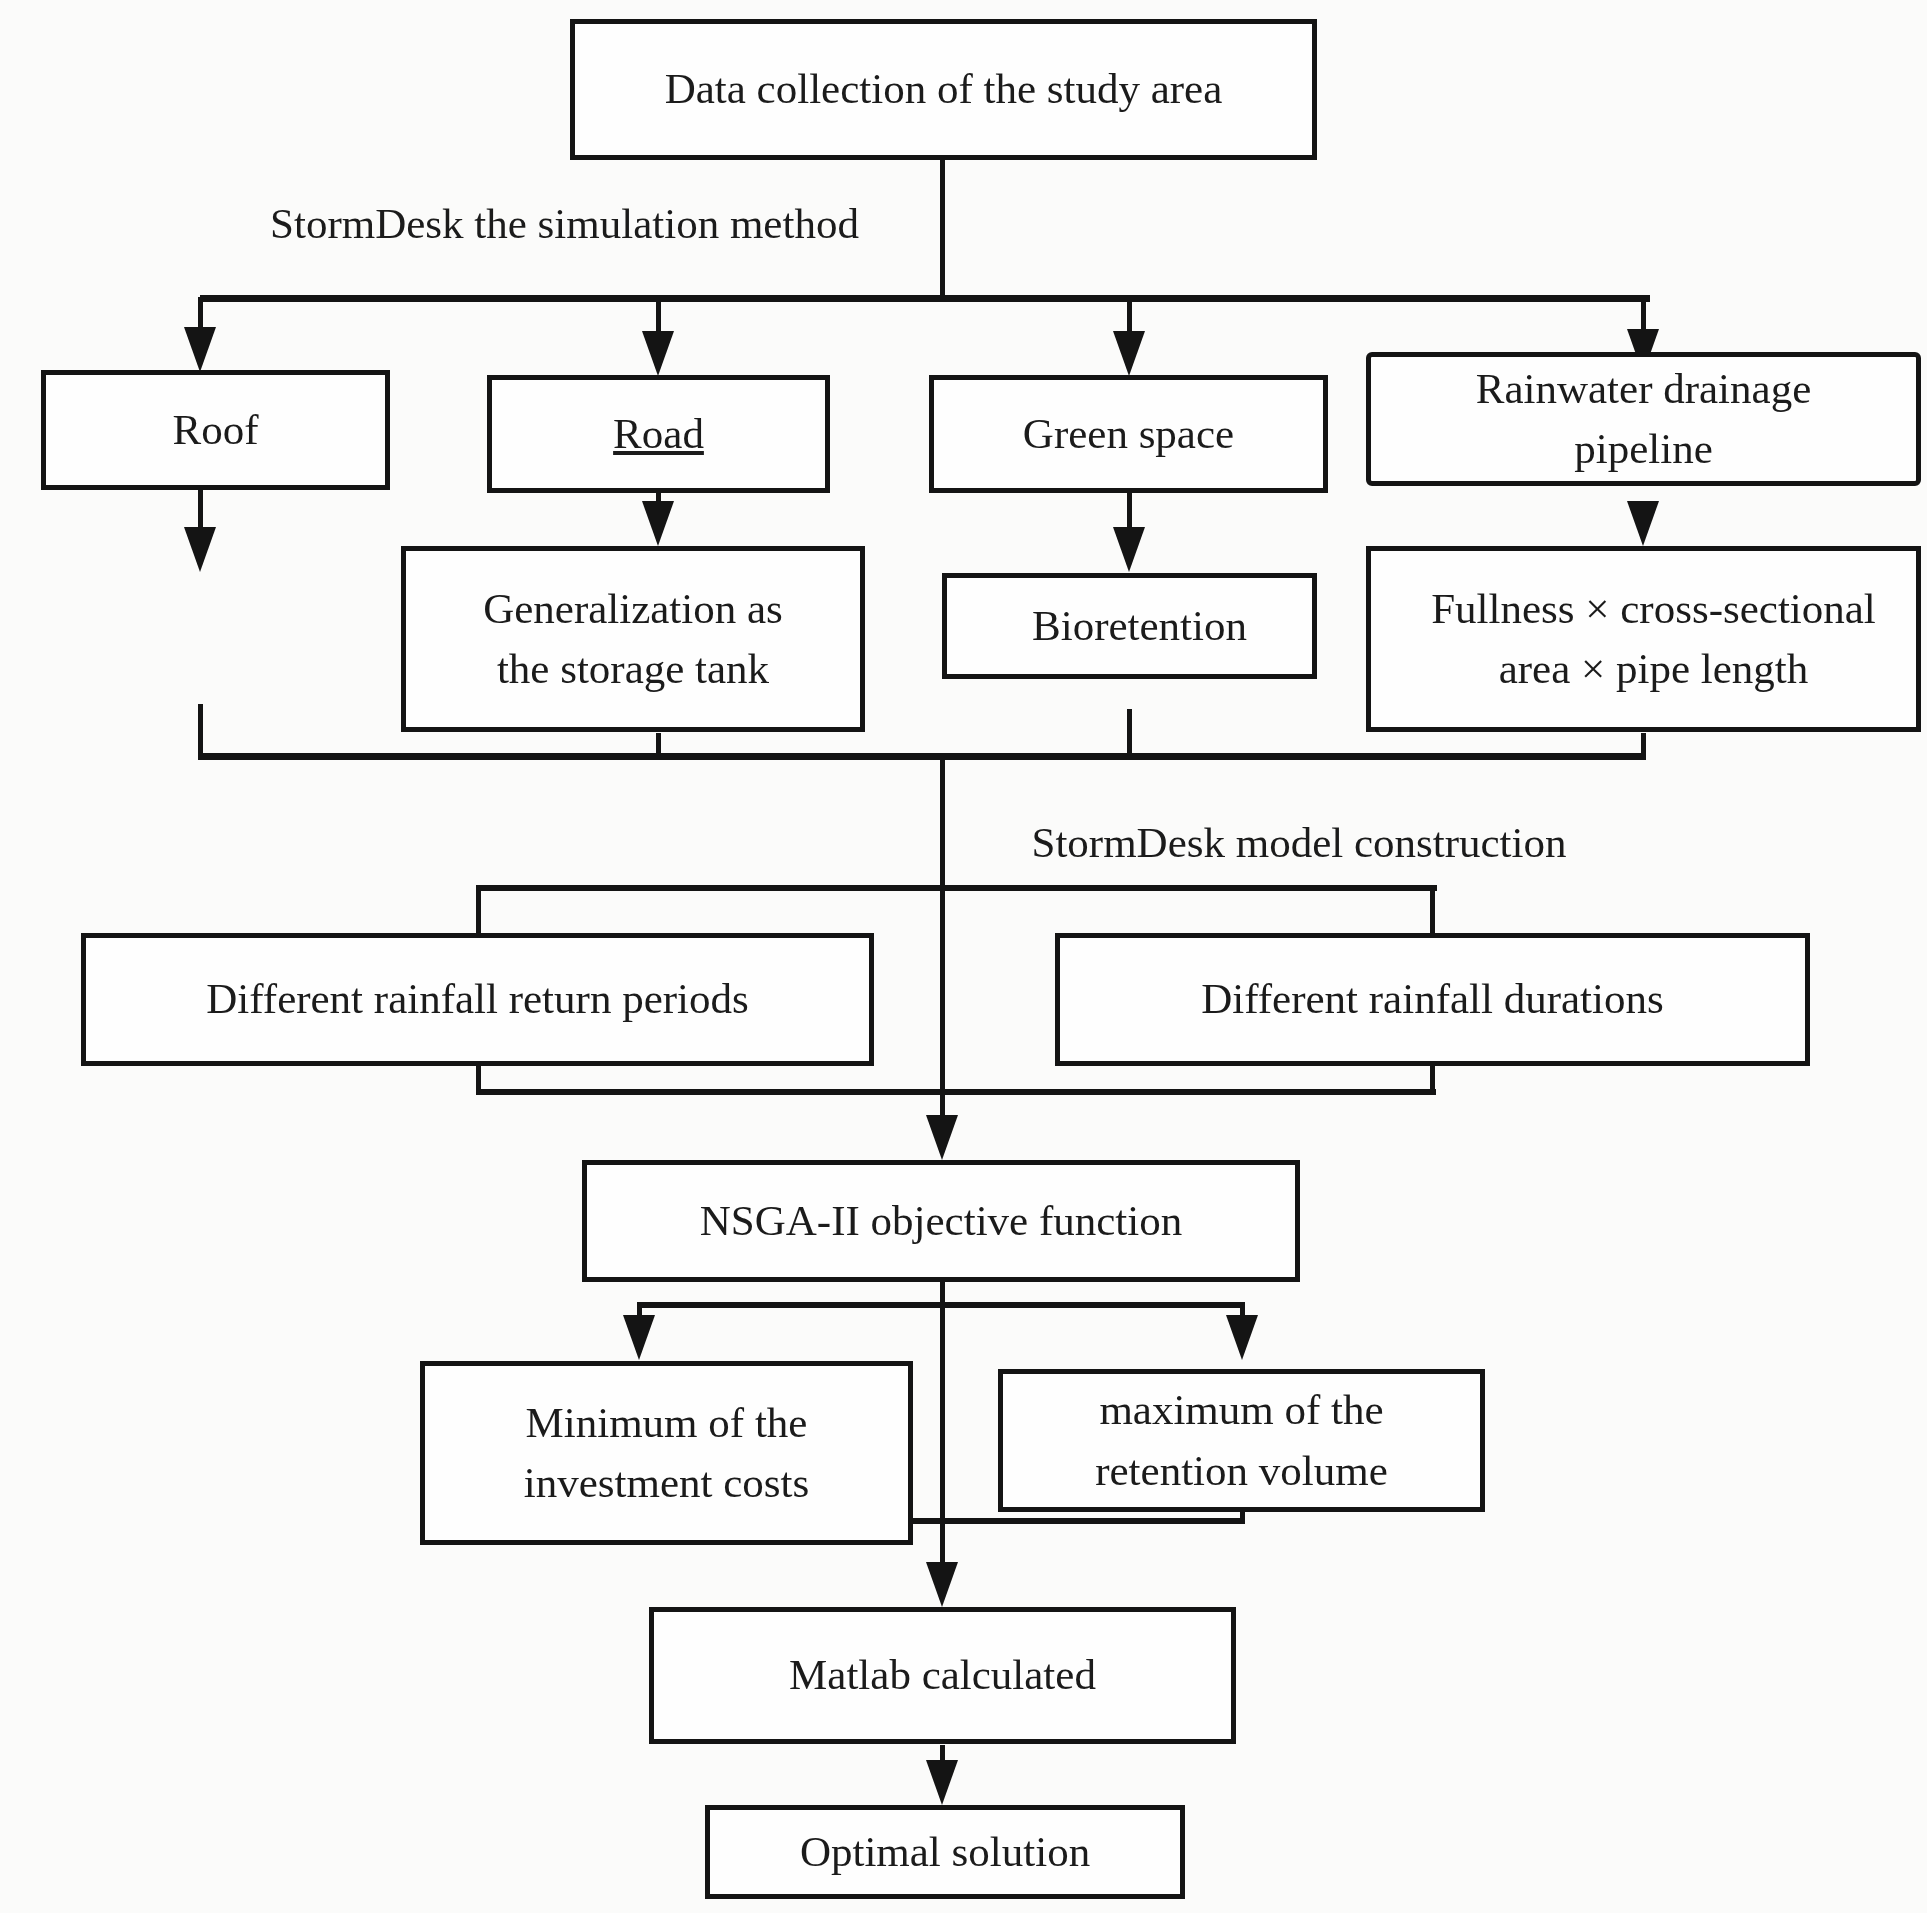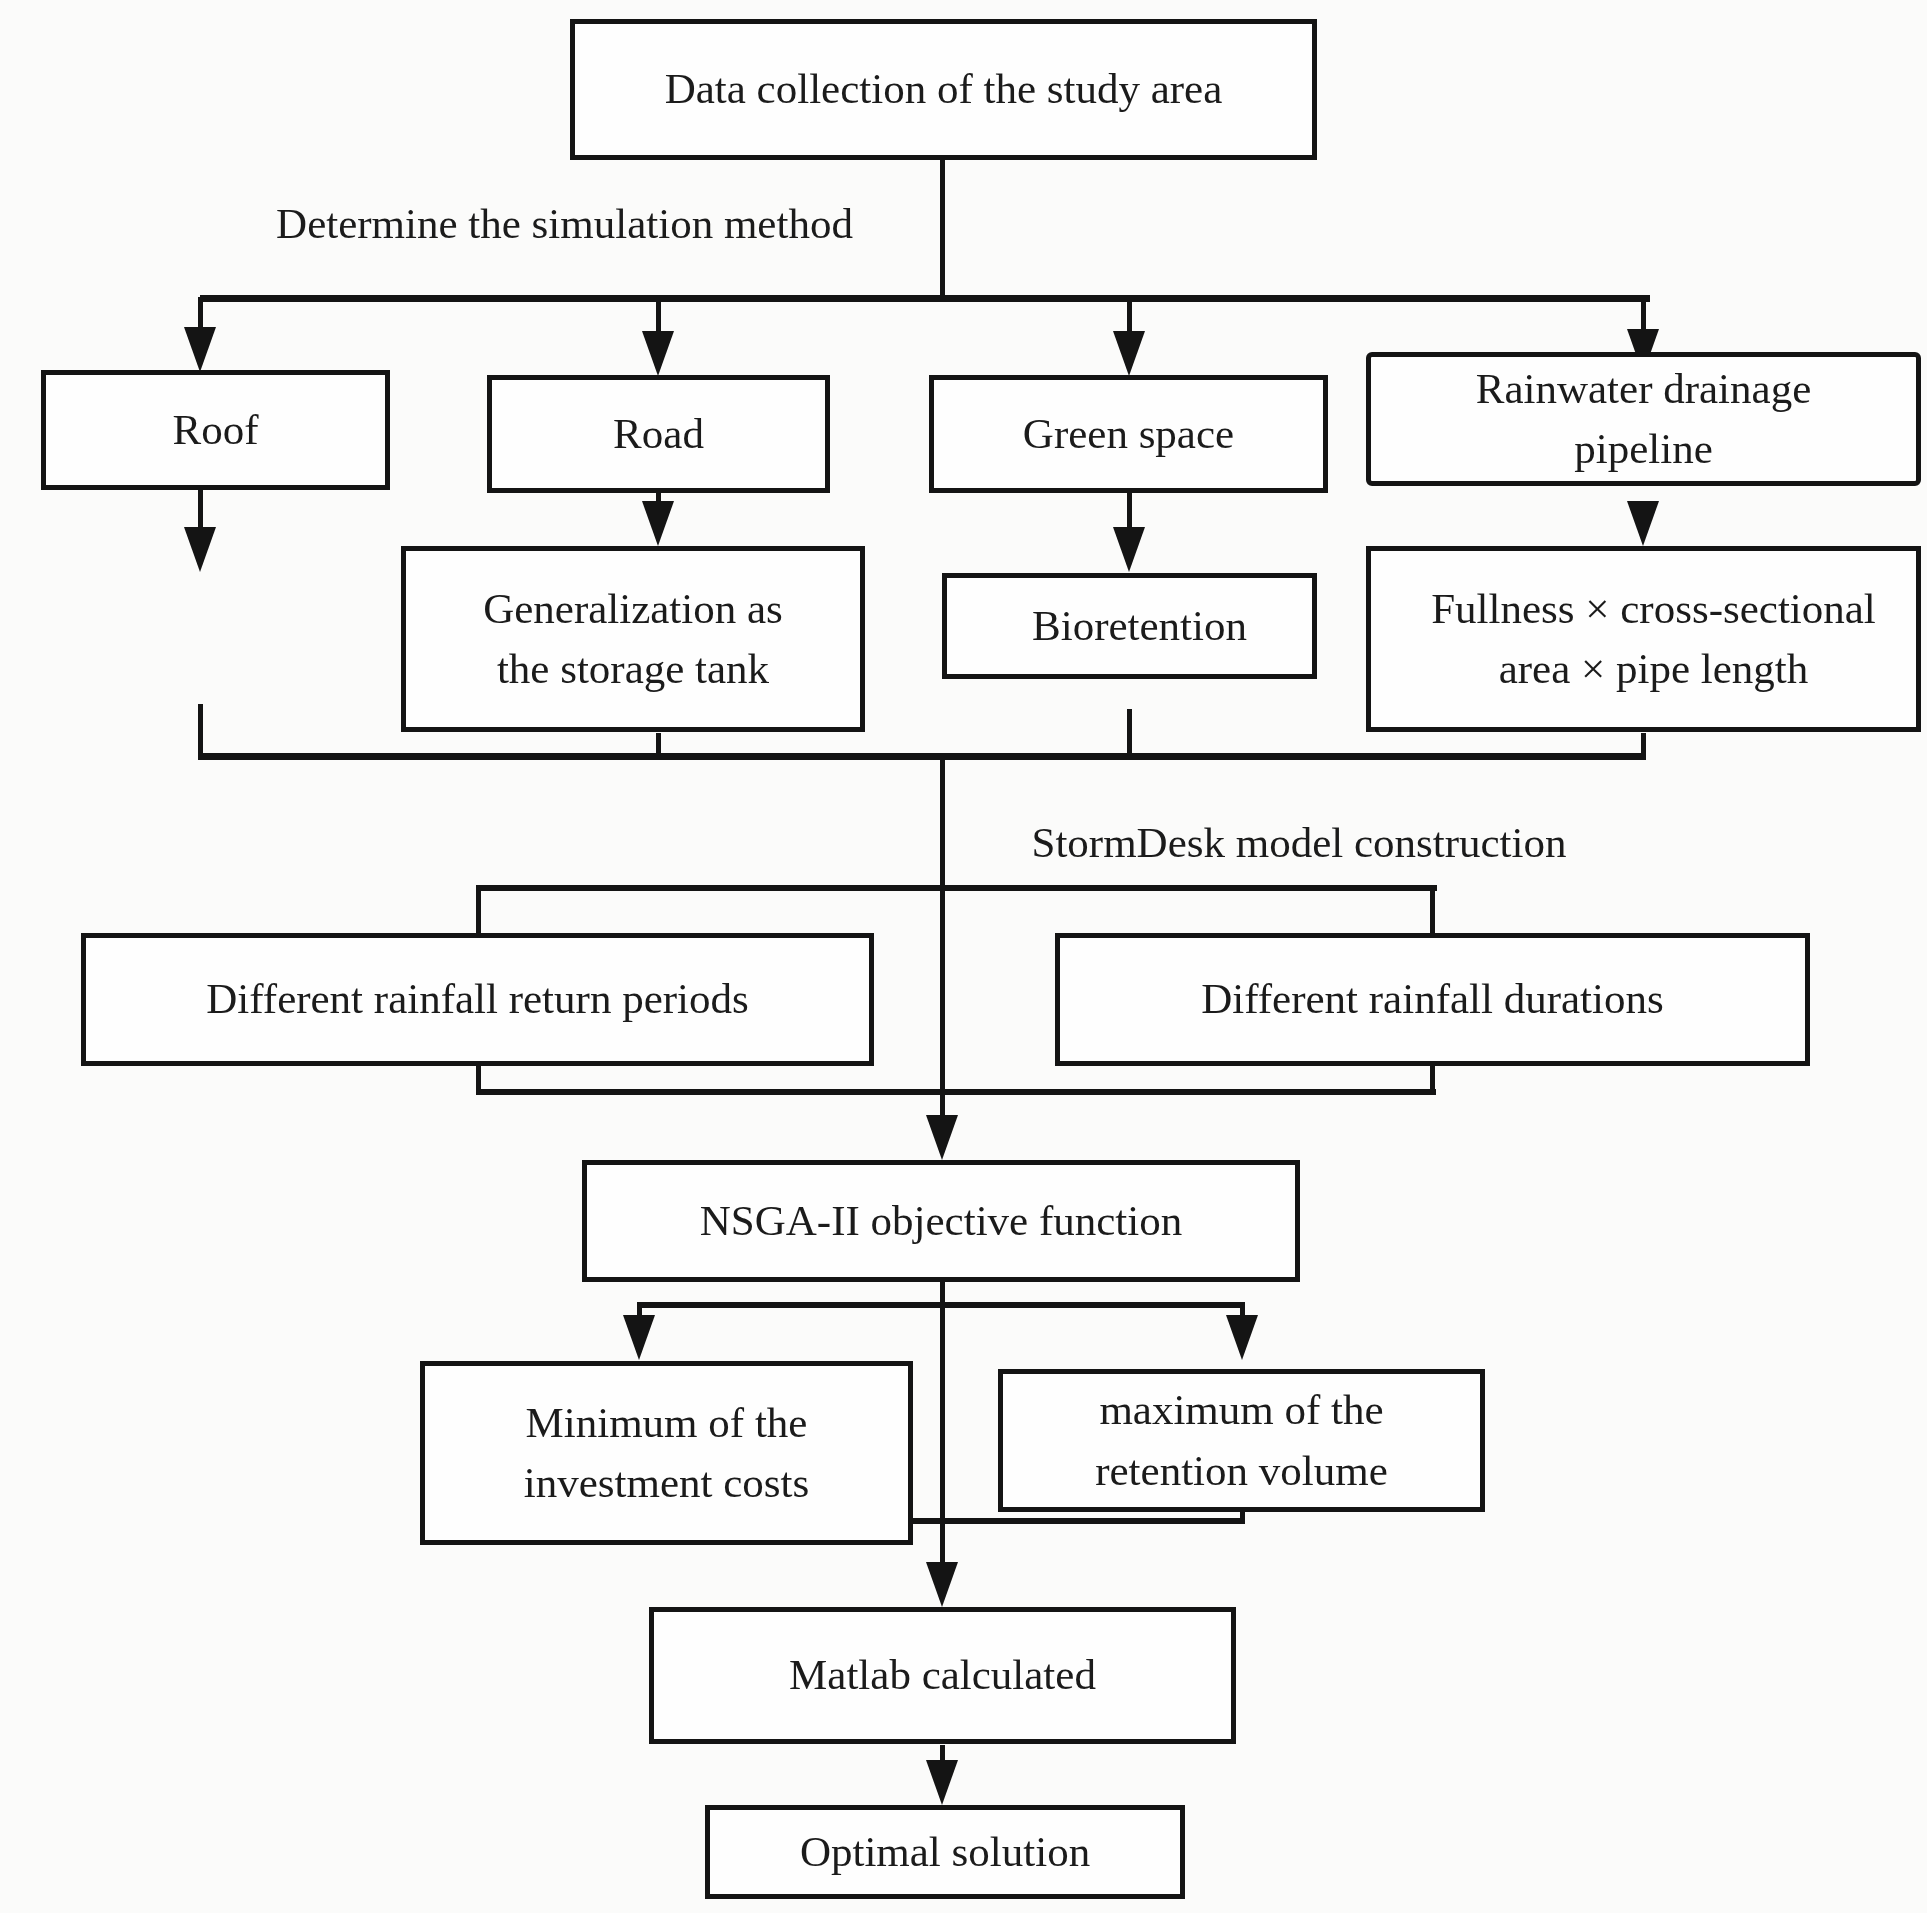--- a/index.html
+++ b/index.html
@@ -59,35 +59,35 @@
 </style>
 </head>
 <body>
 
 <div class="canvas">
 
   <div class="box" style="left:570px; top:19px; width:747px; height:141px;">Data collection of the study area</div>
 
   <div class="vline" style="left:940px; top:158px; height:139px;"></div>
 
-  <div class="flowlabel" style="left:235px; top:196px; width:659px; height:55px;">Determine the simulation method</div>
+  <div class="flowlabel" style="left:235px; top:196px; width:659px; height:55px;">StormDesk the simulation method</div>
 
   <div class="hline" style="left:200px; top:295px; width:1450px;"></div>
 
   <div class="vline" style="left:198px; top:297px; height:38px;"></div>
   <div class="arrowhead" style="left:184px; top:327px;"></div>
   <div class="vline" style="left:656px; top:297px; height:42px;"></div>
   <div class="arrowhead" style="left:642px; top:331px;"></div>
   <div class="vline" style="left:1127px; top:297px; height:42px;"></div>
   <div class="arrowhead" style="left:1113px; top:331px;"></div>
   <div class="vline" style="left:1641px; top:297px; height:40px;"></div>
   <div class="arrowhead" style="left:1627px; top:329px;"></div>
 
   <div class="box" style="left:41px; top:370px; width:349px; height:120px;">Roof</div>
-  <div class="box" style="left:487px; top:375px; width:343px; height:118px;">Road</div>
+  <div class="box" style="left:487px; top:375px; width:343px; height:118px;text-decoration:underline;">Road</div>
   <div class="box" style="left:929px; top:375px; width:399px; height:118px;">Green space</div>
   <div class="box" style="left:1366px; top:352px; width:555px; height:134px;border-radius:6px;">Rainwater drainage
 pipeline</div>
 
   <div class="vline" style="left:198px; top:490px; height:45px;"></div>
   <div class="arrowhead" style="left:184px; top:527px;"></div>
   <div class="vline" style="left:656px; top:492px; height:17px;"></div>
   <div class="arrowhead" style="left:642px; top:501px;"></div>
   <div class="vline" style="left:1127px; top:492px; height:42px;"></div>
   <div class="arrowhead" style="left:1113px; top:527px;"></div>

